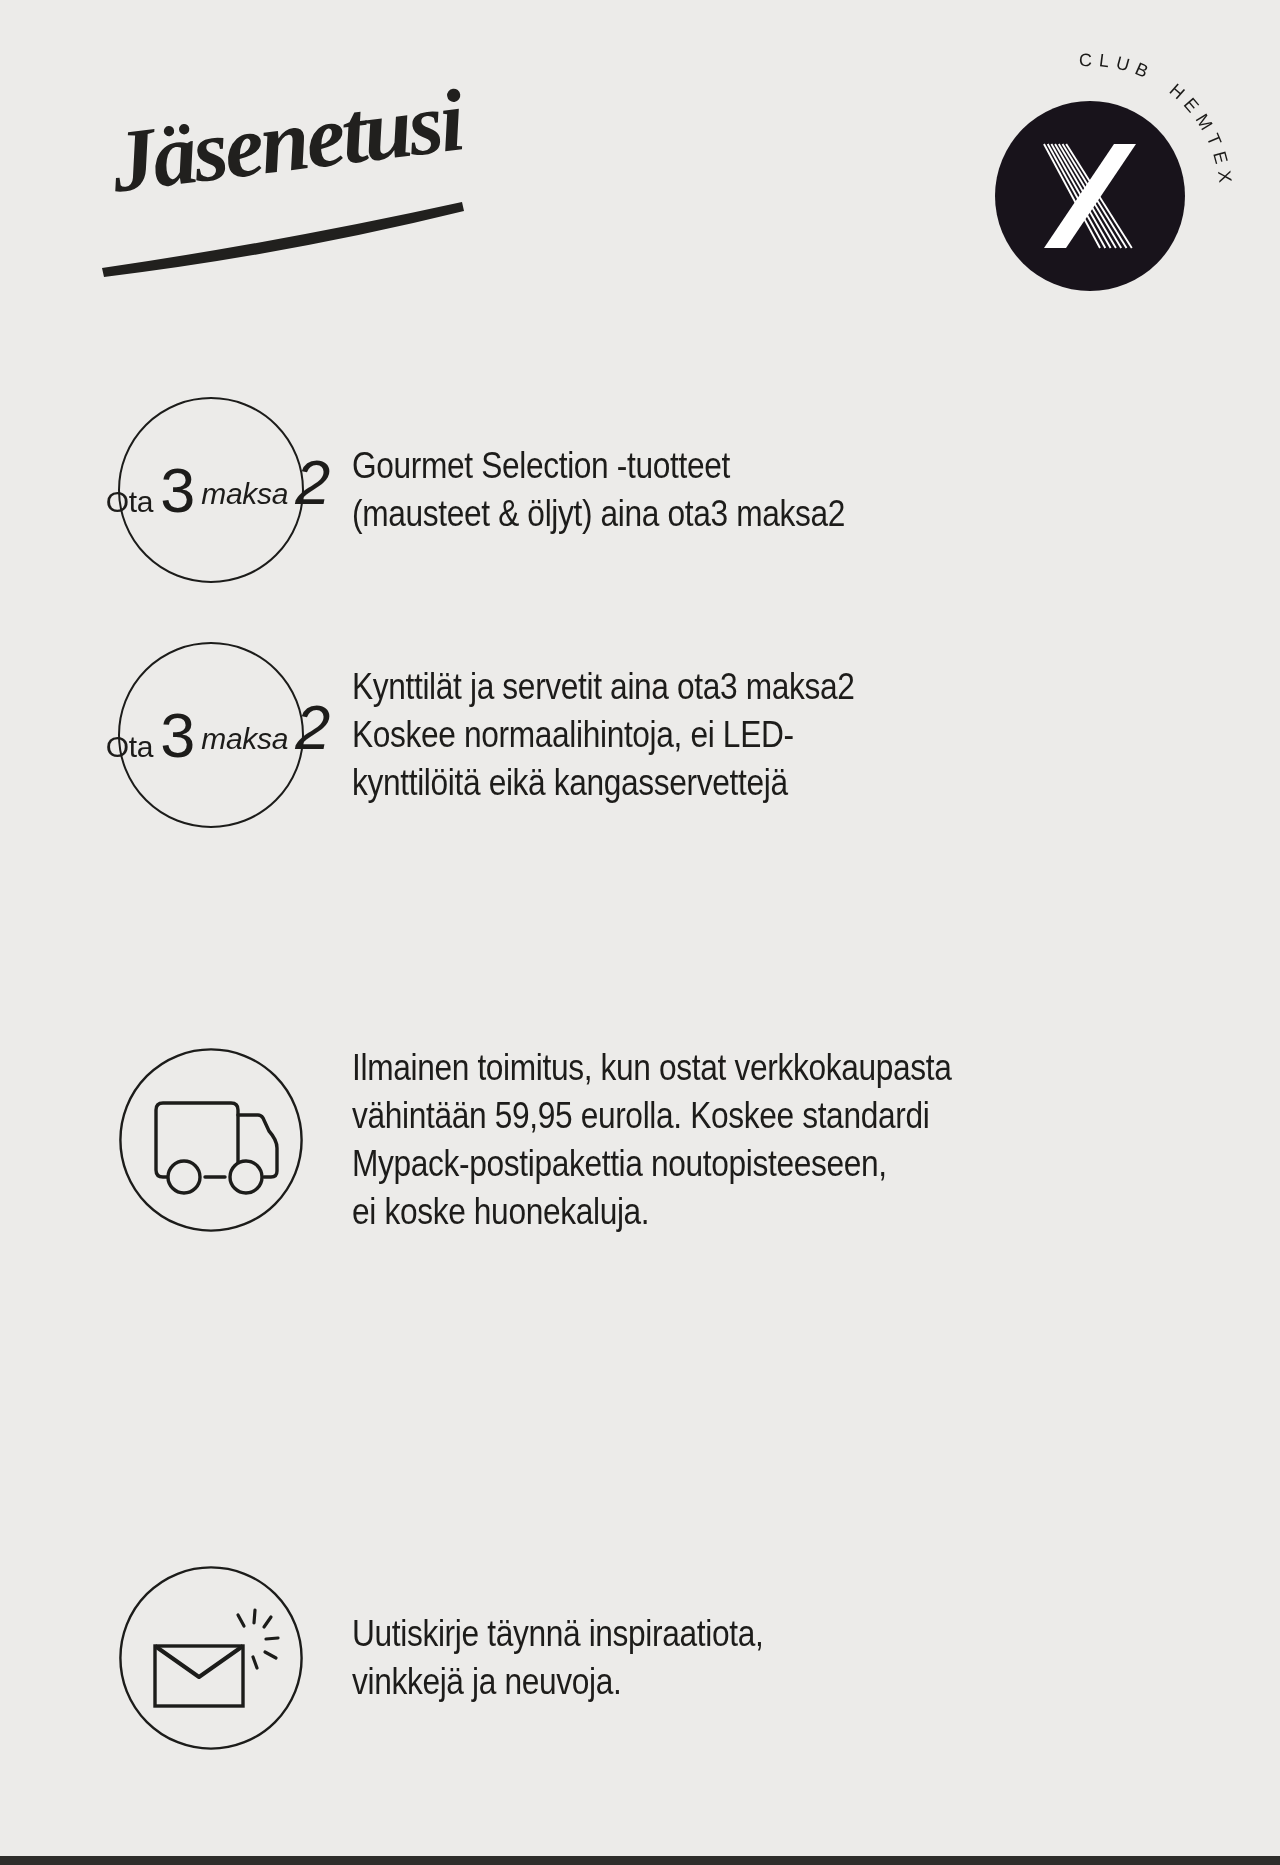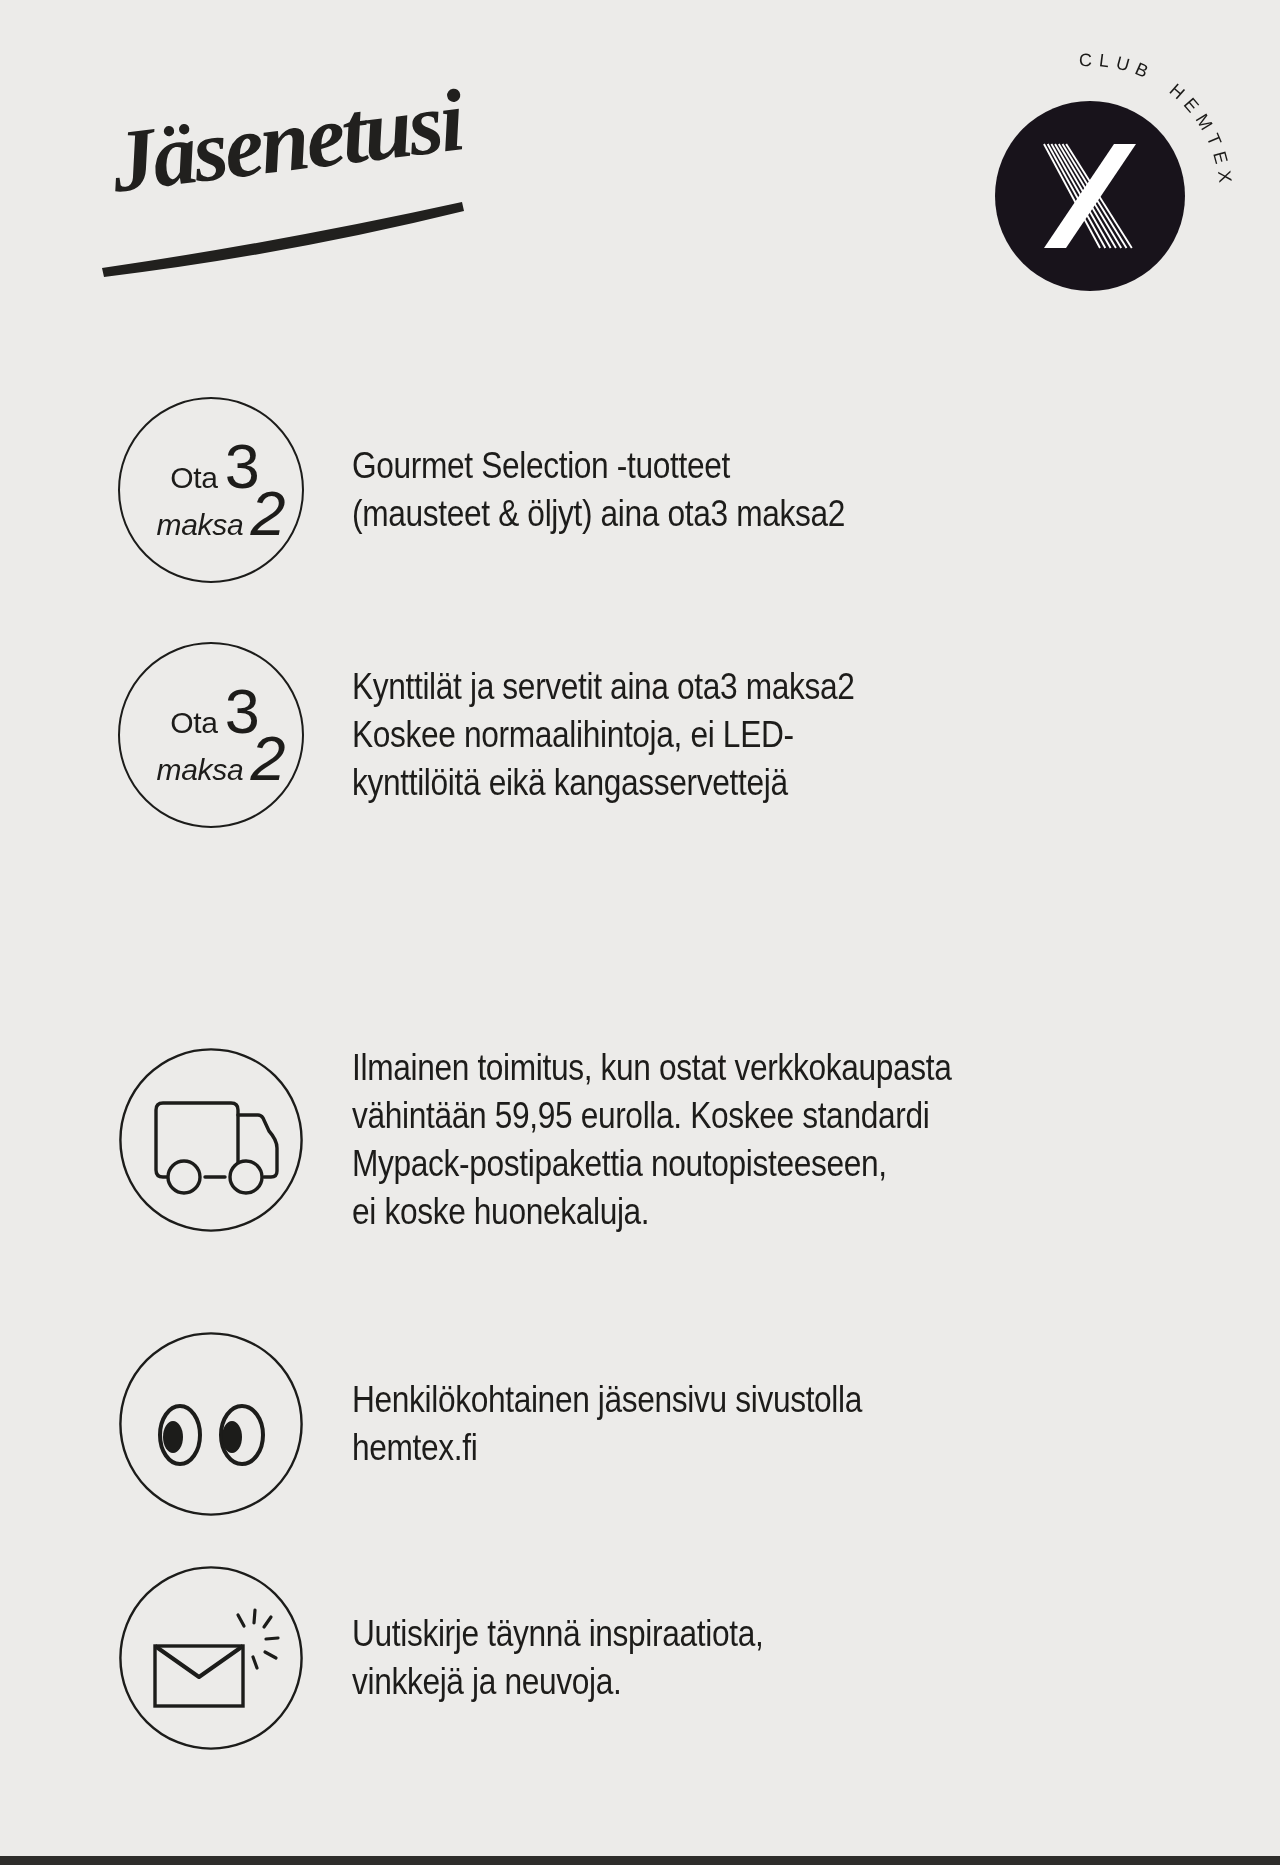--- a/index.html
+++ b/index.html
@@ -17,21 +17,21 @@
   .arc-text{font-family:"Liberation Sans",sans-serif;font-size:18px;letter-spacing:6.5px;word-spacing:9px;fill:#1B1A18;}
 
   
   .row{position:absolute;left:118px;display:flex;align-items:center;gap:48px;}
   .icon-circle{width:186px;height:186px;flex:0 0 186px;box-sizing:border-box;}
   .badge-circle{border:2.4px solid #1C1C1A;border-radius:50%;display:flex;align-items:center;justify-content:center;}
   .benefit-text{font-size:36px;line-height:48px;letter-spacing:-0.4px;white-space:nowrap;
     transform:scaleX(0.88);transform-origin:0 50%;color:#1D1C1A;}
 
   
-  .otamaksa{display:flex;flex-direction:column;align-items:center;}
+  .otamaksa{display:flex;flex-direction:row;align-items:center;}
   .om-line{display:flex;align-items:baseline;line-height:1;}
   .om-line.l1{transform:translateX(4px);}
   .om-line.l2{margin-top:-16px;transform:translateX(10px);font-style:italic;}
   .om-small{font-size:30px;letter-spacing:-0.3px;margin-right:7px;}
   .om-big{font-size:63px;}
 
   .footer-bar{position:absolute;left:0;bottom:0;width:100%;height:9px;}
 </style>
 </head>
 <body>
@@ -119,33 +119,20 @@
       <line x1="87" y1="130" x2="107" y2="130" stroke="#1C1C1A" stroke-width="3.4" stroke-linecap="round"></line>
     </svg>
     <div class="benefit-text">
       <div>Ilmainen toimitus, kun ostat verkkokaupasta</div>
       <div>vähintään 59,95 eurolla. Koskee standardi</div>
       <div>Mypack-postipakettia noutopisteeseen,</div>
       <div>ei koske huonekaluja.</div>
     </div>
   </div>
 
-  <div class="row" style="top:1331px">
-    <svg class="icon-circle" viewBox="0 0 186 186">
-      <circle cx="93" cy="93" r="90.6" fill="none" stroke="#1C1C1A" stroke-width="2.4"></circle>
-      <ellipse cx="62" cy="104" rx="20" ry="29" fill="none" stroke="#1C1C1A" stroke-width="4"></ellipse>
-      <ellipse cx="124" cy="104" rx="21" ry="29" fill="none" stroke="#1C1C1A" stroke-width="4"></ellipse>
-      <ellipse cx="55" cy="106" rx="10" ry="16" fill="#1C1C1A"></ellipse>
-      <ellipse cx="114" cy="106" rx="10" ry="16" fill="#1C1C1A"></ellipse>
-    </svg>
-    <div class="benefit-text">
-      <div>Henkilökohtainen jäsensivu sivustolla</div>
-      <div>hemtex.fi</div>
-    </div>
-  </div>
 
   <div class="row" style="top:1565px">
     <svg class="icon-circle" viewBox="0 0 186 186">
       <circle cx="93" cy="93" r="90.6" fill="none" stroke="#1C1C1A" stroke-width="2.4"></circle>
       <rect x="37" y="81" width="88" height="60" fill="none" stroke="#1C1C1A" stroke-width="3.4"></rect>
       <path d="M 37 81 L 81 112 L 125 81" fill="none" stroke="#1C1C1A" stroke-width="4" stroke-linejoin="round"></path>
       <g stroke="#1C1C1A" stroke-width="3.2" stroke-linecap="round">
         <line x1="120" y1="50" x2="126" y2="61"></line>
         <line x1="137" y1="45" x2="136" y2="58"></line>
         <line x1="153" y1="52" x2="146" y2="62"></line>

